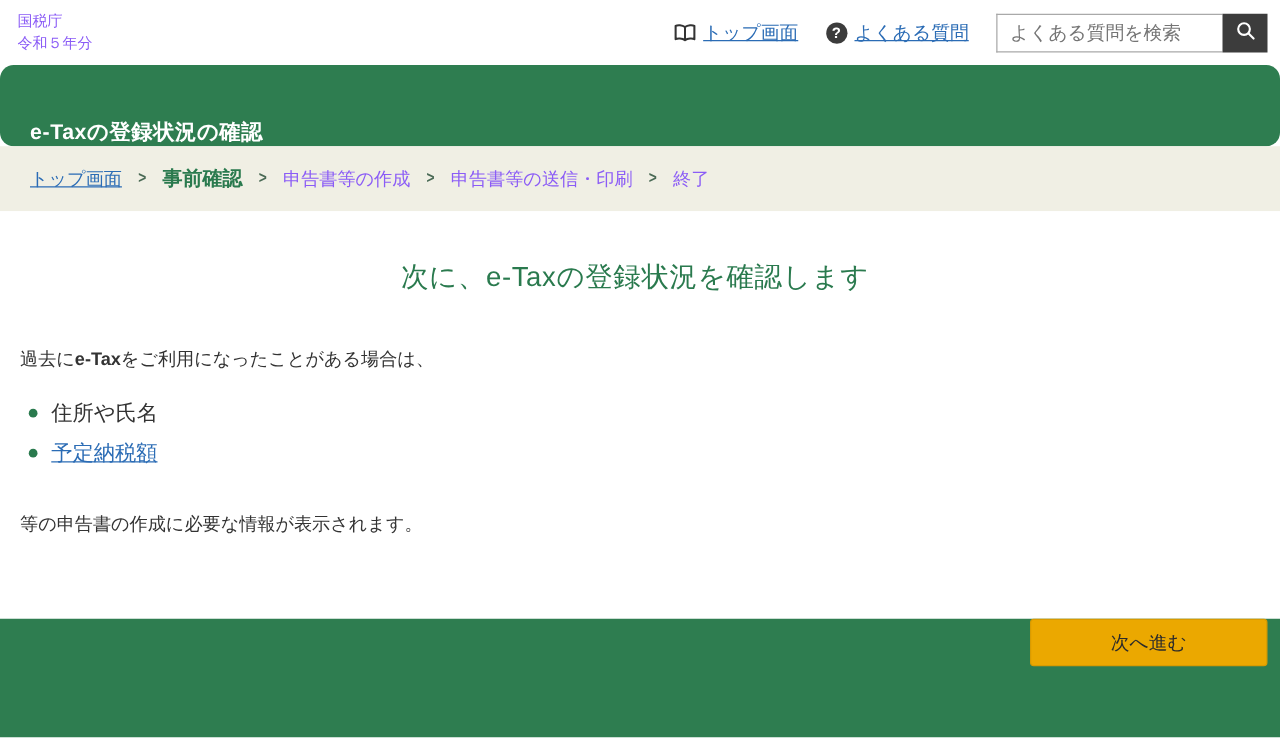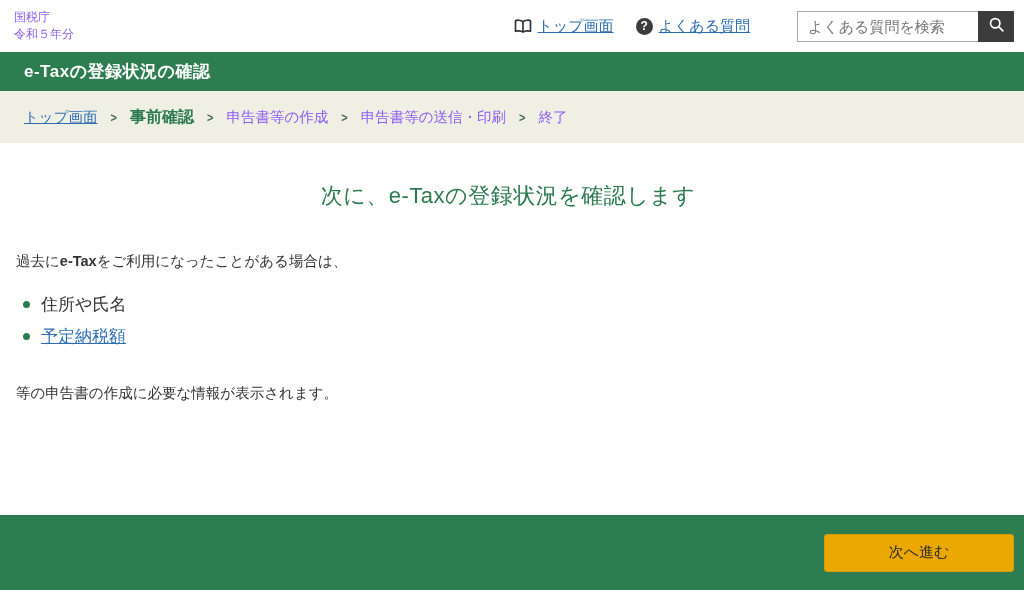--- a/index.html
+++ b/index.html
@@ -59,21 +59,21 @@
     background: #3c3c3c;
     border-radius: 50%;
     color: #ffffff;
     font-size: 12px;
     font-weight: bold;
     display: flex;
     align-items: center;
     justify-content: center;
     flex: 0 0 auto;
   }
-  .search-group { display: flex; align-items: center; margin-left: 25px; }
+  .search-group { display: flex; align-items: center; }
   .search-input {
     width: 181px;
     height: 31px;
     border: 1px solid #a9a9a9;
     border-right: none;
     padding: 0 10px;
     font-size: 15px;
     color: #333;
     font-family: "Liberation Sans", "DejaVu Sans", sans-serif;
     outline: none;
@@ -85,26 +85,27 @@
     background: #3c3c3c;
     border: none;
     display: flex;
     align-items: center;
     justify-content: center;
     cursor: pointer;
   }
 
   
   .page-bar {
-    height: 39px;
+    height: 65px;
     background: #2e7d50;
     display: flex;
-    align-items: center;
+    align-items: flex-end;
     padding: 0 24px;
     flex: 0 0 auto;
+    border-radius: 11px;
   }
   .page-bar-title {
     color: #ffffff;
     font-size: 17px;
     font-weight: bold;
     letter-spacing: 0.5px;
   }
 
   
   .breadcrumb {
@@ -180,25 +181,24 @@
     cursor: pointer;
   }
   .outro-para {
     margin-top: 40px;
     font-size: 14.5px;
     color: #333333;
   }
 
   
   .footer {
-    height: 75px;
+    height: 95px;
     background: #2e7d50;
     flex: 0 0 auto;
     display: flex;
-    align-items: center;
     justify-content: flex-end;
     padding-right: 10px;
   }
   .next-button {
     width: 190px;
     height: 38px;
     background: #eba800;
     border: 1px solid #d99b00;
     border-radius: 3px;
     font-size: 15px;

